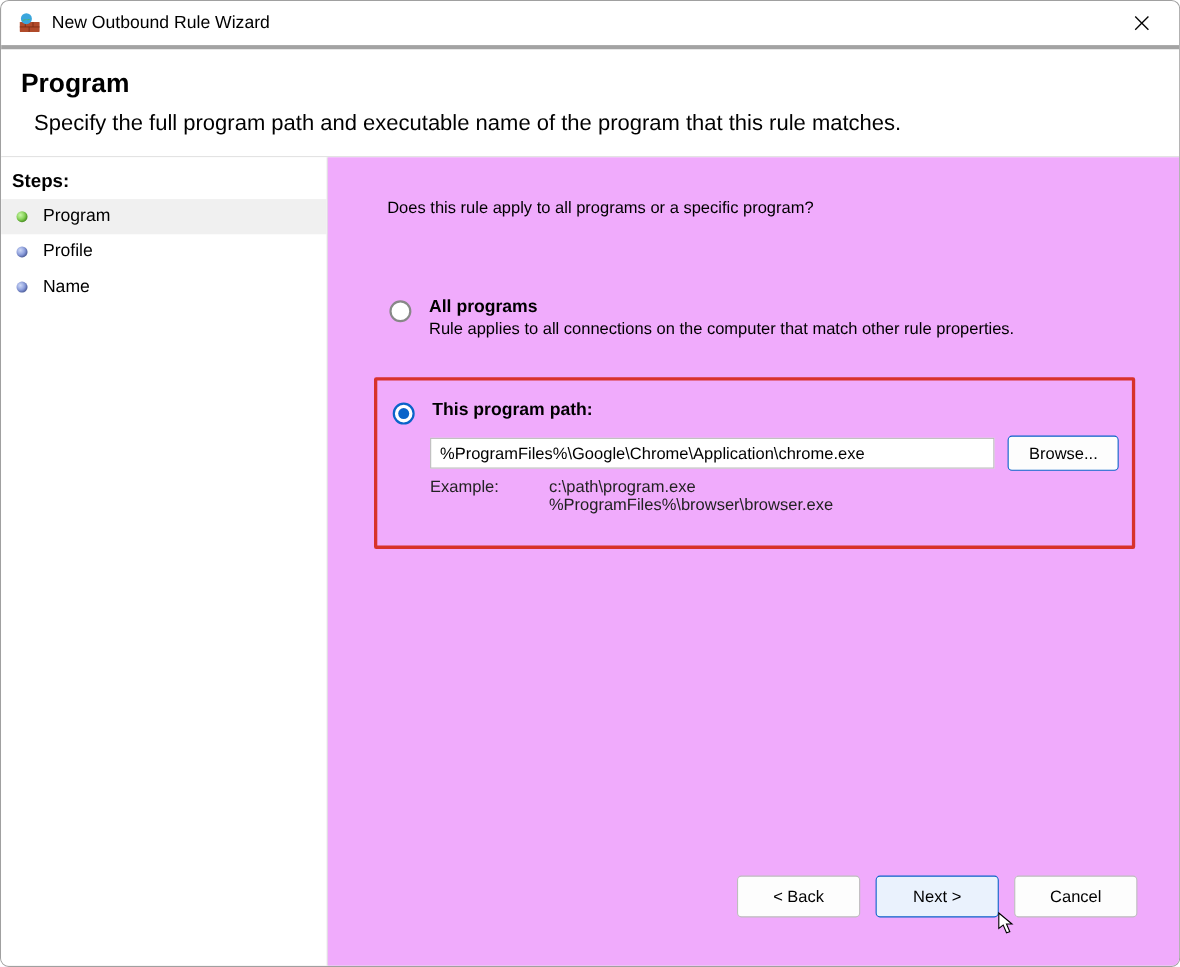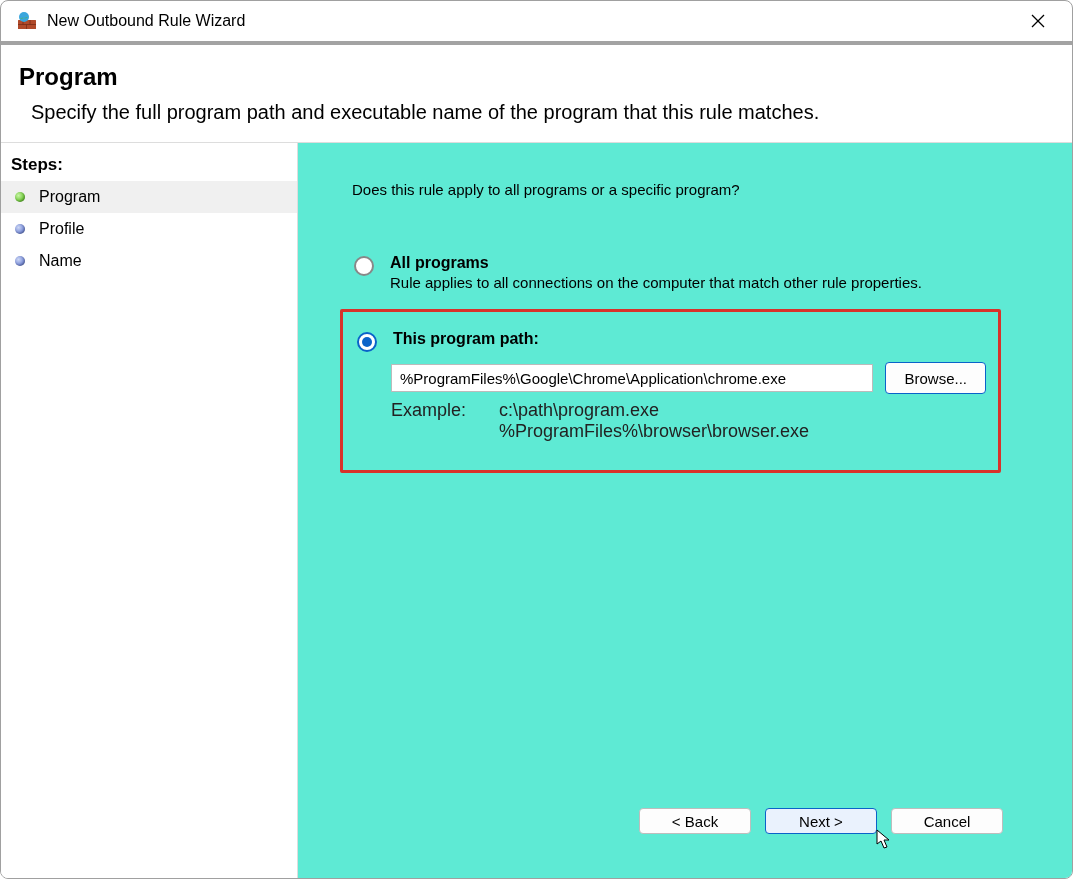--- a/index.html
+++ b/index.html
@@ -92,25 +92,26 @@
     flex-shrink: 0;
     box-shadow: inset -1px -1px 2px rgba(0,0,0,0.25);
   }
   .sidebar .step .dot.done { background: radial-gradient(circle at 35% 35%, #c8f5a6, #72c93f 60%, #4e9e23); }
   .sidebar .step .dot.todo { background: radial-gradient(circle at 35% 35%, #cdd8f5, #7a8ed8 60%, #4a5ea8); }
   .sidebar .step.active .label { color: #0a63c9; }
   .sidebar .step.current { background: #f0f0f0; }
 
   .content {
     flex: 1;
-    background: #5eead4;
-    padding: 38px 43px 20px 54px;
+    background: #f0abfc;
+    padding: 38px 12px 20px 54px;
     position: relative;
     display: flex;
     flex-direction: column;
+    gap: 17px;
   }
   .content .question {
     font-size: 15px;
     margin-bottom: 56px;
   }
 
   .option {
     display: flex;
     align-items: flex-start;
     margin-bottom: 18px;
@@ -168,37 +169,37 @@
     border: 1.5px solid #0a63c9;
     background: #fdfdfd;
     border-radius: 4px;
     font-size: 15px;
     cursor: pointer;
   }
 
   .example-row {
     display: flex;
     margin: 6px 0 0 36px;
-    font-size: 18px;
+    font-size: 15px;
     color: #222;
   }
   .example-row .ex-label { width: 108px; }
   .example-row .ex-lines { white-space: pre-line; }
 
   .footer {
     margin-top: auto;
     display: flex;
     justify-content: flex-end;
     gap: 14px;
     padding: 14px 26px 24px 0;
     position: relative;
   }
   .footer .btn {
     width: 112px;
-    height: 26px;
+    height: 38px;
     border: 1px solid #bdbdbd;
     background: #fdfdfd;
     border-radius: 4px;
     font-size: 15px;
     cursor: pointer;
     margin-top: 12px;
   }
   .footer .btn.primary {
     border: 1.5px solid #0a63c9;
     background: #eaf2fd;

